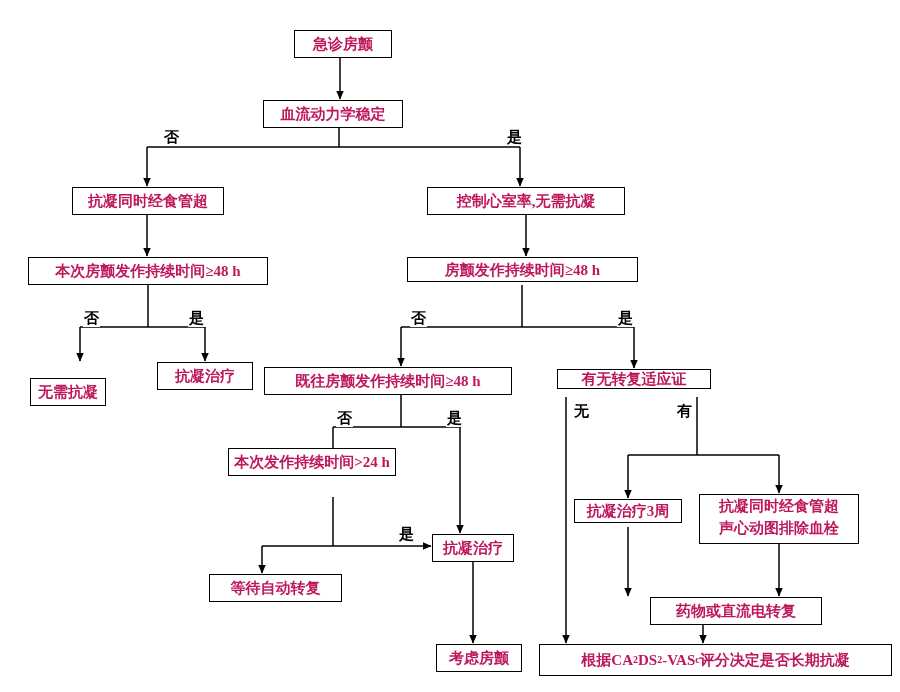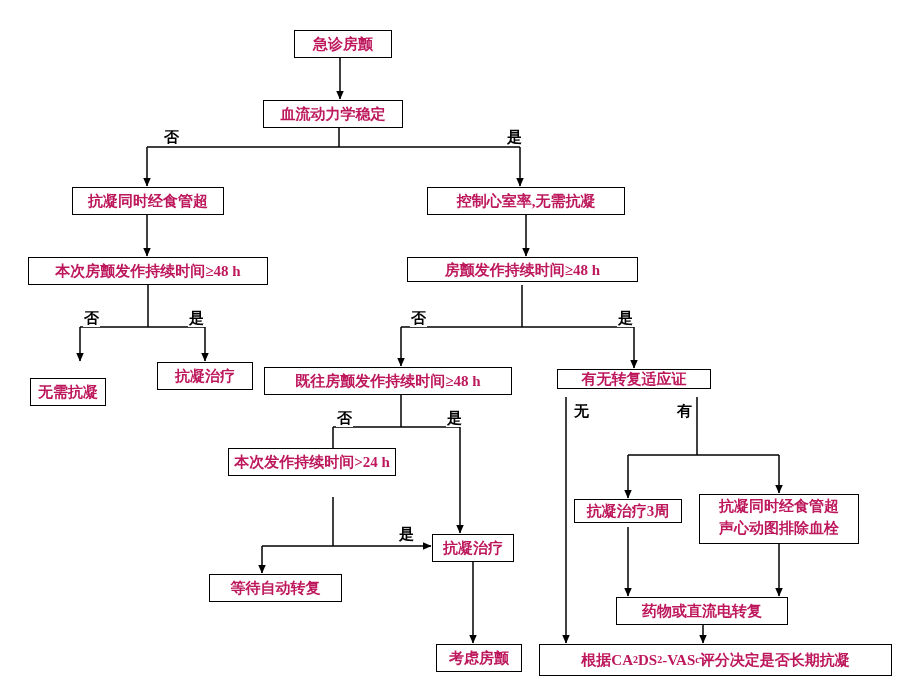--- a/index.html
+++ b/index.html
@@ -115,21 +115,21 @@
   <div class="node" style="left:228px;top:448px;width:168px;height:28px">本次发作持续时间&gt;24 h</div>
   <div class="node" style="left:432px;top:534px;width:82px;height:28px">抗凝治疗</div>
   <div class="node" style="left:209px;top:574px;width:133px;height:28px">等待自动转复</div>
   <div class="node" style="left:436px;top:644px;width:86px;height:28px">考虑房颤</div>
 
   <div class="node" style="left:574px;top:499px;width:108px;height:24px">抗凝治疗3周</div>
   <div class="node tee" style="left:699px;top:494px;width:160px;height:50px">
     <span>抗凝同时经食管超</span>
     <span>声心动图排除血栓</span>
   </div>
-  <div class="node" style="left:616px;top:597px;width:172px;height:28px">药物或直流电转复</div>
+  <div class="node" style="left:650px;top:597px;width:172px;height:28px">药物或直流电转复</div>
 
   <div class="node final" style="left:539px;top:644px;width:353px;height:32px">
     <span>根据CA</span>
       <sub>2</sub>
       <span>DS</span>
       <sub>2</sub>
       <span>-VAS</span>
       <sub>c</sub>
       <span>评分决定是否长期抗凝</span>
   </div>

